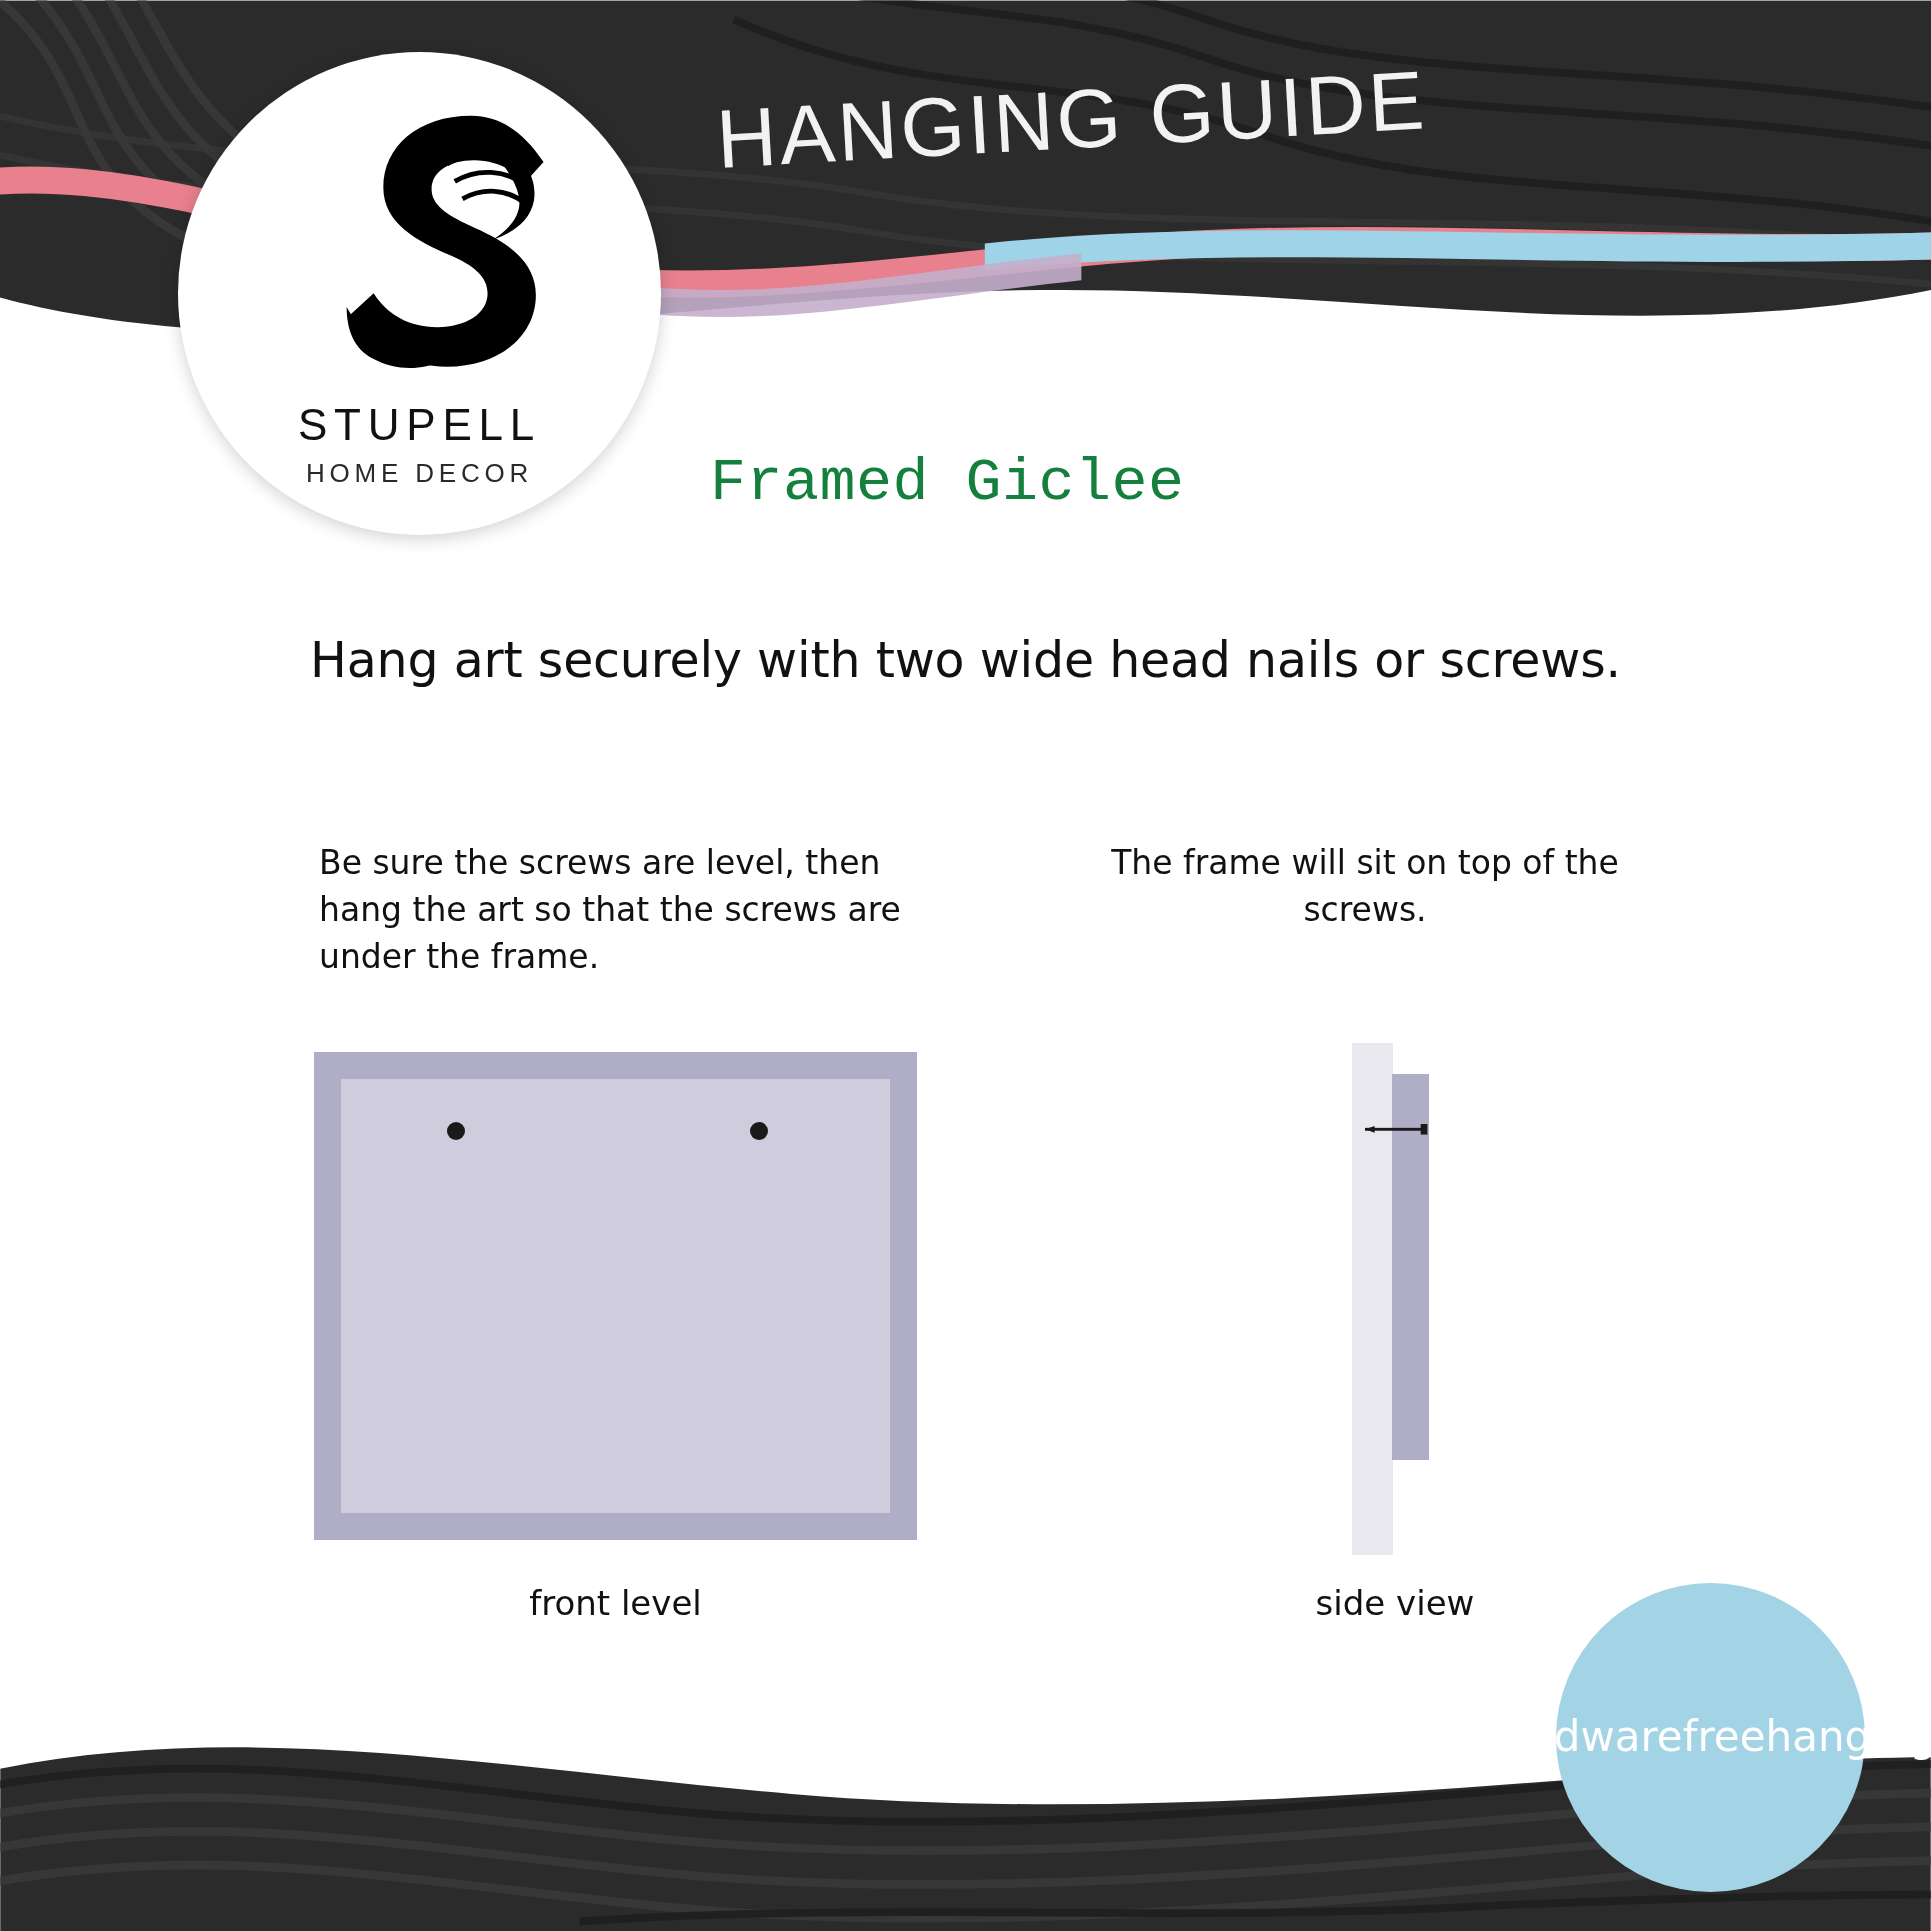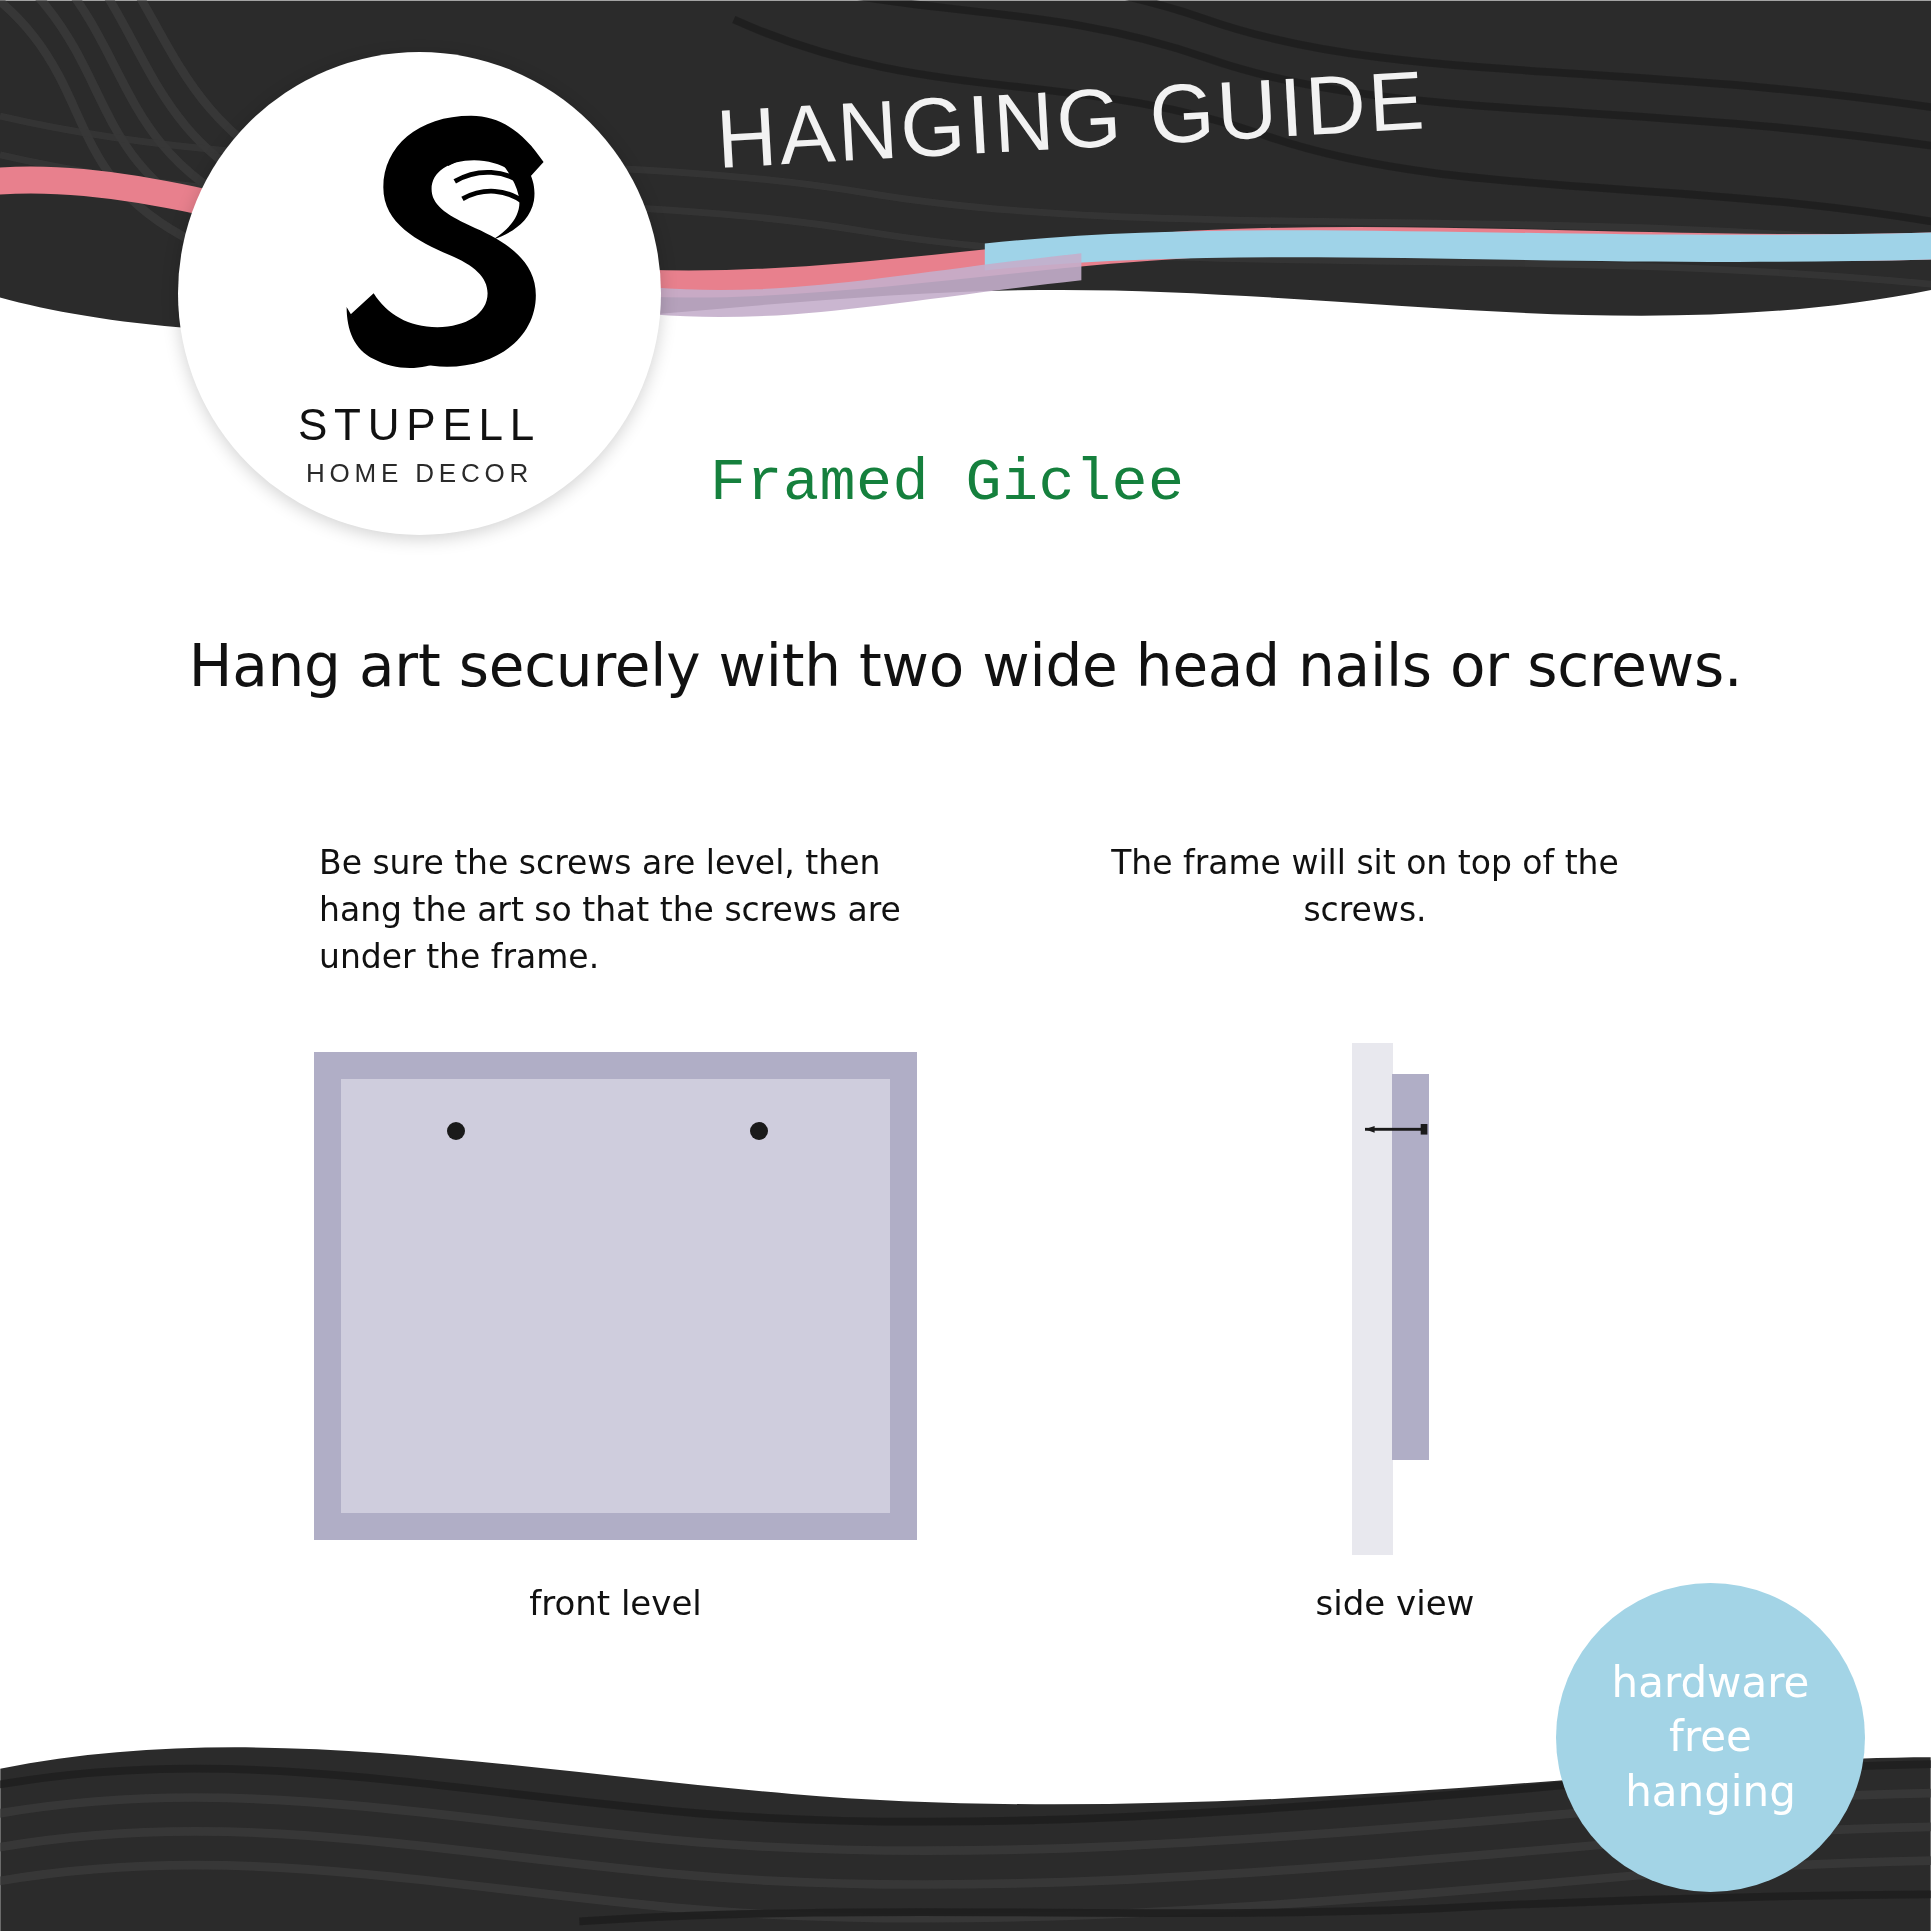--- a/index.html
+++ b/index.html
@@ -103,21 +103,21 @@
   }
 
   .lead-text {
     position: absolute;
     left: 50%;
     transform: translateX(-50%);
     top: 632px;
     width: 1641px;
     text-align: center;
     font-family: "DejaVu Sans", sans-serif;
-    font-size: 58px;
+    font-size: 49px;
     color: #111111;
     letter-spacing: -0.2px;
   }
 
   
   .col-front {
     position: absolute;
     left: 319px;
     top: 840px;
     width: 599px;
@@ -214,21 +214,21 @@
   .badge {
     position: absolute;
     left: 1556px;
     top: 1583px;
     width: 309px;
     height: 309px;
     border-radius: 50%;
     background: #a3d4e6;
     z-index: 30;
     display: flex;
-    flex-direction: column;
+    flex-direction: row;
     align-items: center;
     justify-content: center;
     color: #ffffff;
     font-family: "DejaVu Sans", sans-serif;
     font-size: 42px;
     line-height: 1.3;
     text-align: center;
   }
 </style>
 </head>

